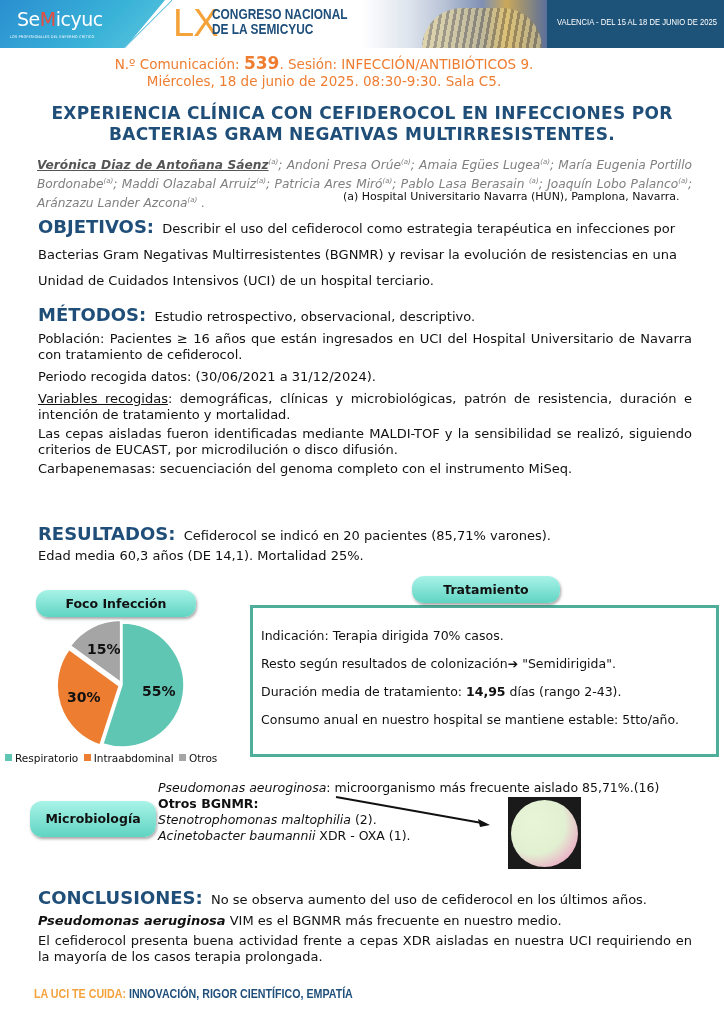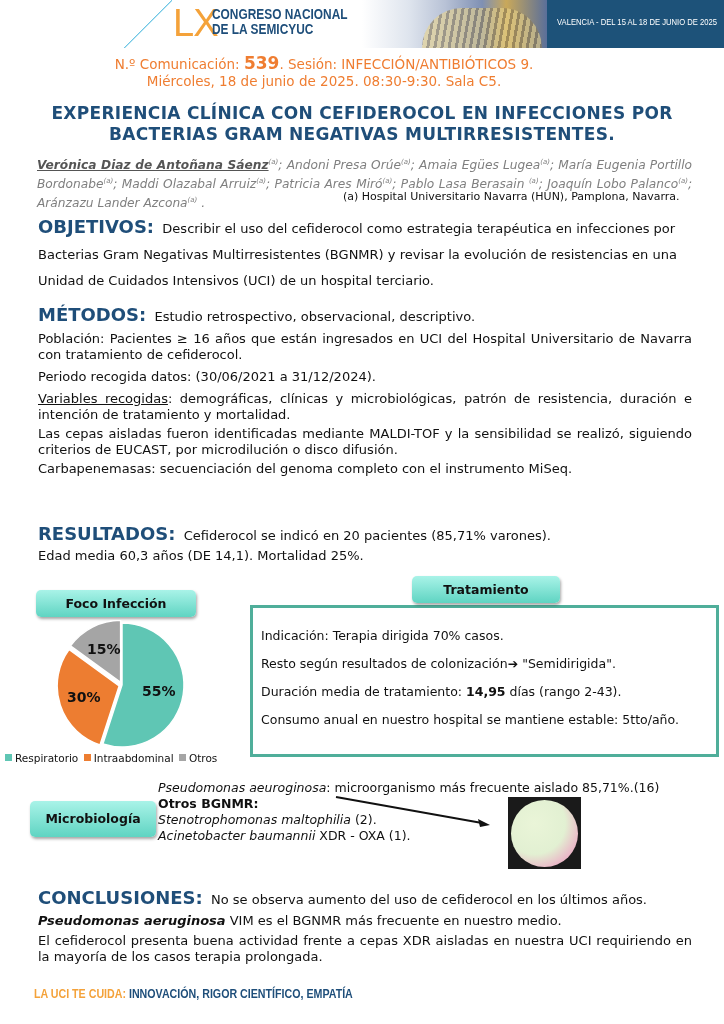--- a/index.html
+++ b/index.html
@@ -47,21 +47,21 @@
   .sec-h { color: #1f4e79; font-weight: bold; font-size: 18px; }
   .p { margin-top: 6px; text-align: justify; }
   .u { text-decoration: underline; }
 
   .obj { top: 214px; line-height: 26px; }
   .met { top: 307px; }
 
   .res { top: 526px; }
 
   
-  .pill { position: absolute; height: 27px; border-radius: 5px;
+  .pill { position: absolute; height: 27px; border-radius: 12px;
     background: linear-gradient(#a9f3e8, #5fd4c2); box-shadow: 1px 2px 3px rgba(0,0,0,0.35);
     text-align: center; font-weight: bold; font-size: 12.5px; line-height: 27px; color: #111; }
   .pill-foco { left: 36px; top: 590px; width: 160px; }
   .pill-trat { left: 412px; top: 576px; width: 148px; }
   .pill-micro { left: 30px; top: 787px; width: 126px; height: 36px; line-height: 36px; margin-top: 14px; }
 
   .pie { position: absolute; left: 55px; top: 620px; width: 135px; height: 130px; }
   .legend { position: absolute; left: 3px; top: 752px; font-size: 10.5px; color: #111; white-space: nowrap; }
   .legend .sw { display: inline-block; width: 7px; height: 7px; margin: 0 3px 0 2px; vertical-align: 1px; }
 
@@ -78,20 +78,24 @@
   .conc { top: 890px; }
   .footer { position: absolute; left: 34px; top: 986px; font-family: "Liberation Sans", sans-serif; font-size: 13px;
     font-weight: bold; white-space: nowrap; transform: scaleX(0.82); transform-origin: left; }
   .footer .o { color: #f4a23a; }
   .footer .b { color: #1e4e7a; }
 </style>
 </head>
 <body>
 
 <div class="header">
+  <div class="hdr-left">
+    <div class="hdr-logo"><span>Se</span><span class="red">M</span><span>icyuc</span></div>
+    <div class="hdr-logo-sub">LOS PROFESIONALES DEL ENFERMO CRÍTICO</div>
+  </div>
   <div class="hdr-slash"></div>
   <div class="hdr-lx">LX</div>
   <div class="hdr-cong">
     <div>CONGRESO NACIONAL</div>
     <div>DE LA SEMICYUC</div>
   </div>
   <div class="hdr-img"></div>
   <div class="hdr-right">
     <div class="hdr-date">VALENCIA - DEL 15 AL 18 DE JUNIO DE 2025</div>
   </div>

